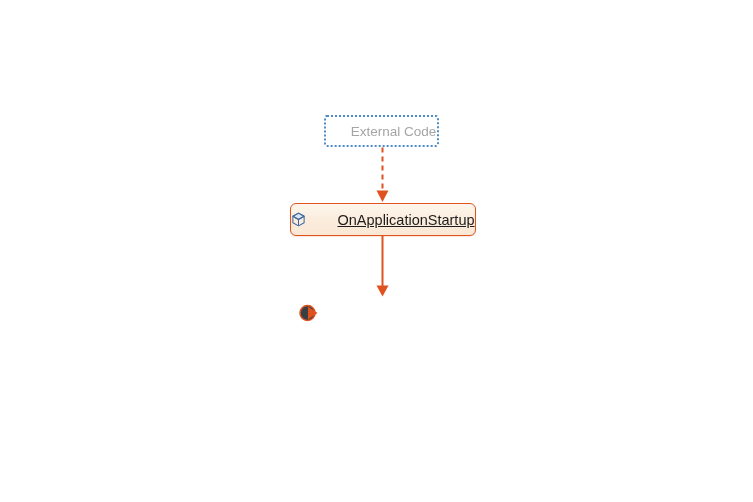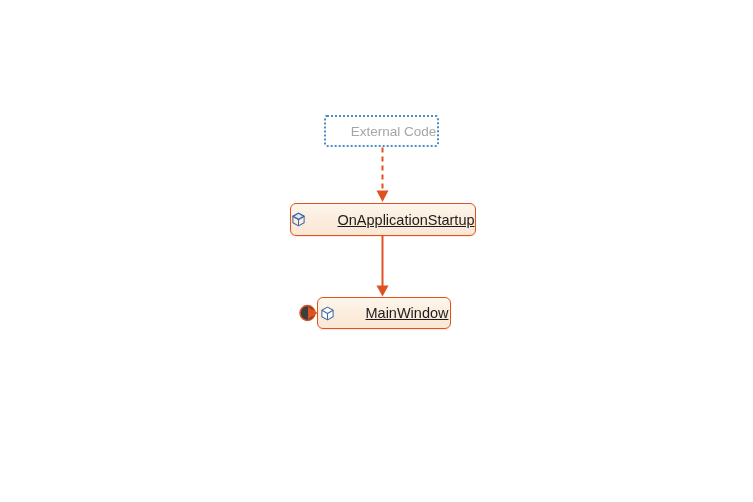--- a/index.html
+++ b/index.html
@@ -111,24 +111,14 @@
       <svg width="15" height="15" viewBox="0 0 16 16">
         <polygon points="8,1.2 14,4.6 8,8 2,4.6" fill="#dbe6f4" stroke="#4169a1" stroke-width="1.1" stroke-linejoin="round"></polygon>
         <polygon points="8,1.2 14,4.6 14,11.4 8,14.8 2,11.4 2,4.6" fill="none" stroke="#4169a1" stroke-width="1.1" stroke-linejoin="round"></polygon>
         <polyline points="2,4.6 8,8 14,4.6" fill="none" stroke="#4169a1" stroke-width="1.1" stroke-linejoin="round"></polyline>
         <line x1="8" y1="8" x2="8" y2="14.8" stroke="#4169a1" stroke-width="1.1"></line>
       </svg>
     </span>
     <span class="node-label">OnApplicationStartup</span>
   </div>
 
-  <div class="node node-orange node-mainwindow">
-    <span class="cube-icon-wrap">
-      <svg width="15" height="15" viewBox="0 0 16 16">
-        <polygon points="8,1.2 14,4.6 14,11.4 8,14.8 2,11.4 2,4.6" fill="#ffffff" stroke="#4169a1" stroke-width="1.1" stroke-linejoin="round"></polygon>
-        <polyline points="2,4.6 8,8 14,4.6" fill="none" stroke="#4169a1" stroke-width="1.1" stroke-linejoin="round"></polyline>
-        <line x1="8" y1="8" x2="8" y2="14.8" stroke="#4169a1" stroke-width="1.1"></line>
-      </svg>
-    </span>
-    <span class="node-label">MainWindow</span>
-  </div>
 
 </div>
 
 </body></html>

